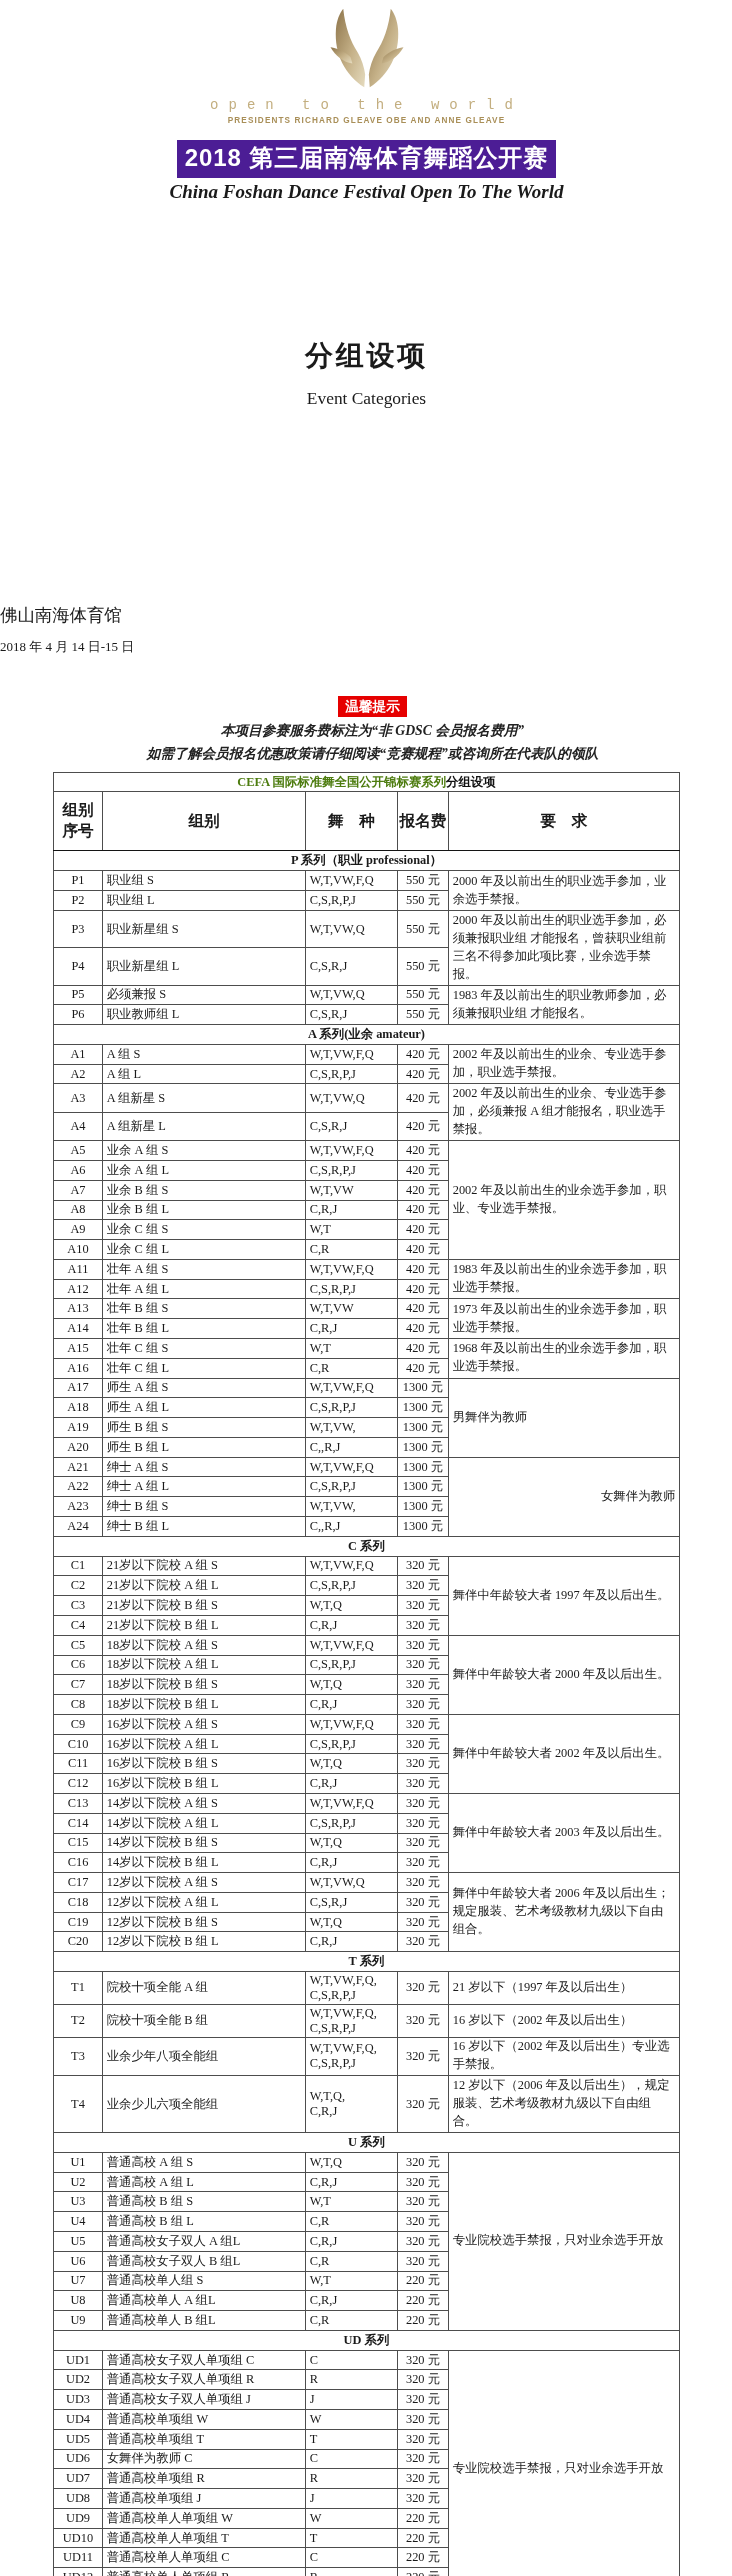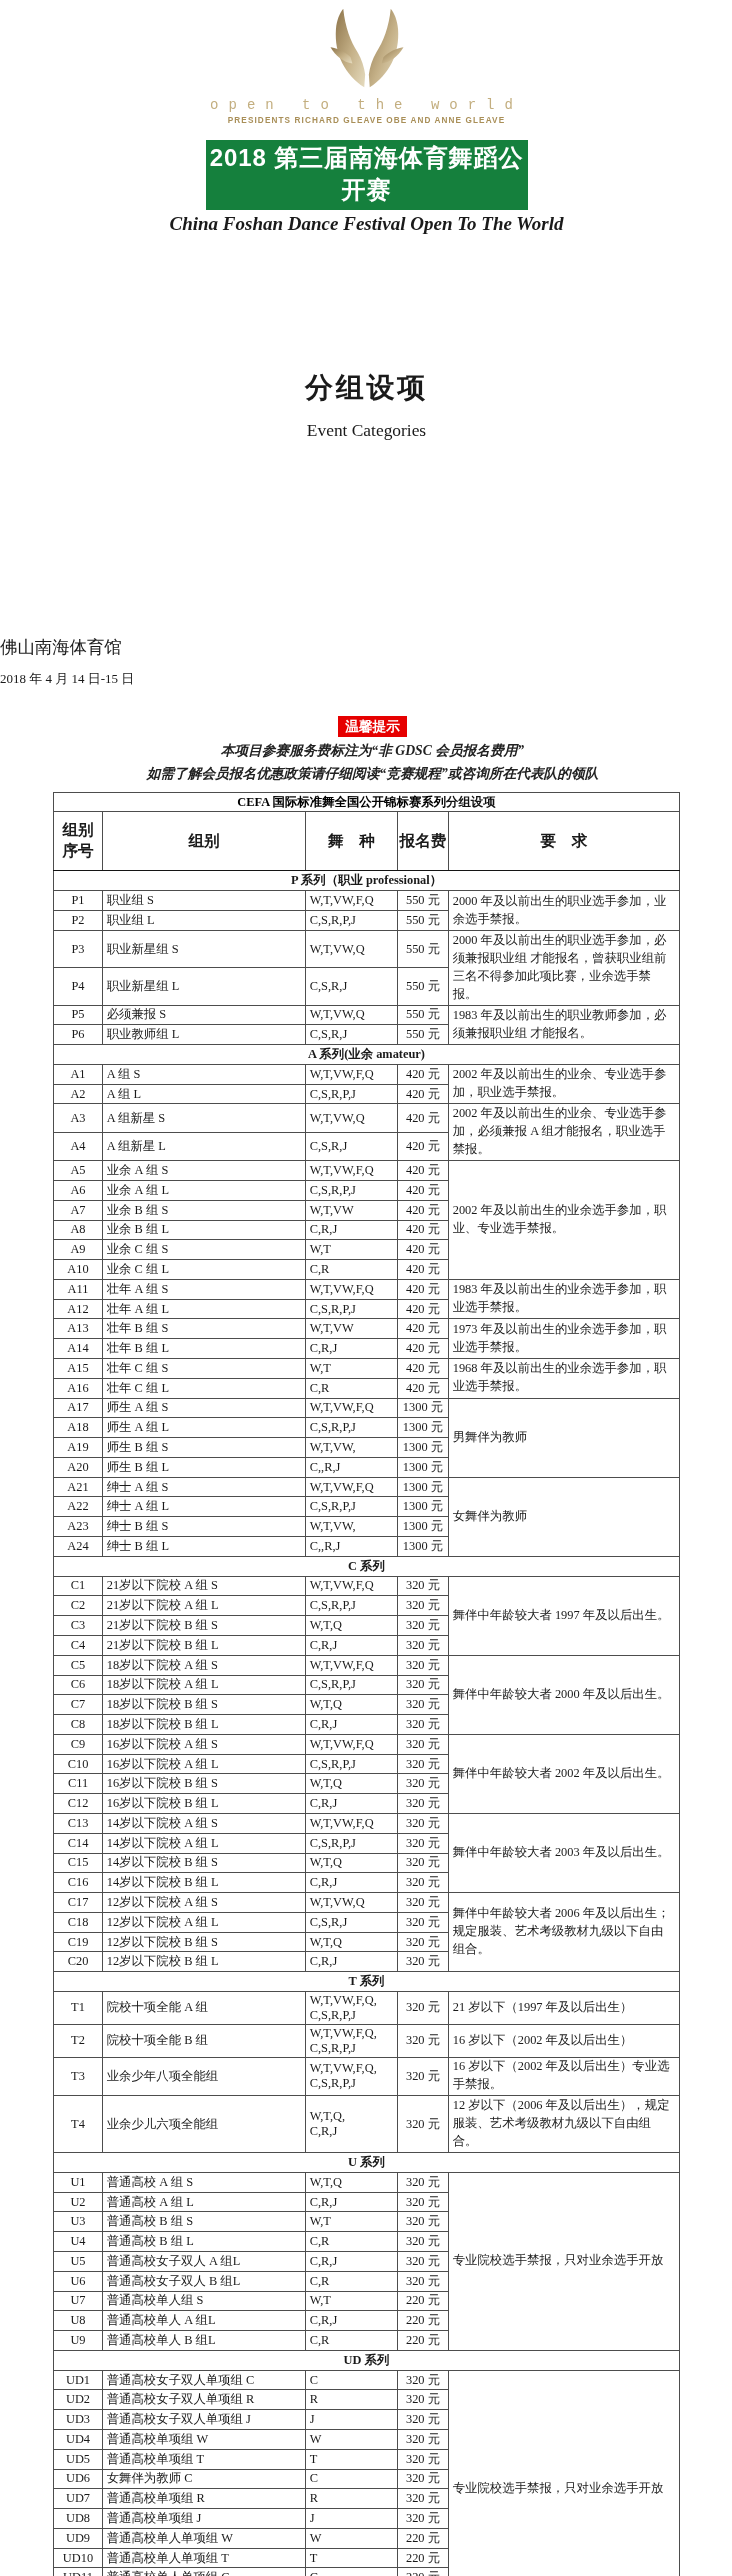--- a/index.html
+++ b/index.html
@@ -7,60 +7,60 @@
   .page{width:733px;overflow:hidden;}
 
   
   .logo-block{text-align:center;padding-top:7.3px;}
   .wings{display:block;margin:0 auto;}
   .brand-name{font-family:"Liberation Serif", serif;font-size:37px;color:#b2975e;letter-spacing:0.9px;margin-top:-5.5px;}
   .brand-tagline{font-family:Liberation Mono, monospace;font-size:14px;color:#c3ae7f;letter-spacing:10px;margin-top:6px;}
   .brand-presidents{font-family:"Liberation Sans", sans-serif;font-size:8.2px;font-weight:bold;color:#a98f58;letter-spacing:1.1px;margin-top:2.7px;}
 
   
-  .banner{display:block;width:322px;margin:14.7px auto 0 auto;background:#15803d;color:#ffffff;
+  .banner{display:block;width:379px;margin:14.7px auto 0 auto;background:#4c1d95;color:#ffffff;
           font-family:"Liberation Sans", sans-serif;font-weight:bold;font-size:24px;text-align:center;
           padding:2.7px 0 3.7px 0;letter-spacing:0.9px;}
   .subtitle-en{font-family:"Liberation Serif", serif;font-style:italic;font-weight:bold;font-size:19px;text-align:center;margin-top:2.7px;}
 
   
   .page-title{font-family:"Liberation Sans", sans-serif;font-weight:bold;font-size:28px;text-align:center;margin-top:134px;letter-spacing:2.7px;}
   .page-title-en{font-family:"Liberation Serif", serif;font-size:17.4px;text-align:center;margin-top:13px;}
 
   .venue{font-family:"Liberation Sans", sans-serif;font-size:17.4px;margin-top:194px;}
   .dates{font-family:"Liberation Serif", serif;font-size:13px;margin-top:11px;}
 
   
-  .notice{ text-align:center;margin-top:28px;padding-left:12px;}
+  .notice{ text-align:center;margin-top:40px;padding-left:12px;}
   .notice-badge{display:inline-block;background:#e60000;color:#ffffff;font-family:"Liberation Sans", sans-serif;
                 font-weight:bold;font-size:13.7px;padding:1.8px 7.3px;}
   .notice-line{font-family:"Liberation Serif", serif;font-style:italic;font-weight:bold;font-size:13.7px;
                text-align:center;margin-top:4.6px;color:#222;}
 
   
   table.cat-table{border-collapse:collapse;table-layout:fixed;width:627px;margin:9.2px auto 16.5px auto;
                   border:1.8px solid #141414;}
   .cat-table td,.cat-table th{border:0.9px solid #4d4d4d;box-sizing:border-box;vertical-align:middle;}
   .tbl-title{height:38px;text-align:center;font-family:"Liberation Sans", sans-serif;font-weight:bold;font-size:19px;
              border-bottom:1.8px solid #141414;}
-  .tbl-title .red{color:#000000;margin-top:44px;}
+  .tbl-title .red{color:#4d7c0f;margin-top:44px;}
   .tbl-title .black{color:#111111;}
   .cat-table th{font-family:"Liberation Serif", serif;font-weight:bold;font-size:15.6px;height:59px;
                 border-bottom:1.8px solid #141414;background:#ffffff;}
   .col-w-id{width:49px;} .col-w-group{width:203px;} .col-w-dance{width:92px;} .col-w-fee{width:51px;} .col-w-req{width:231px;}
   .section-cell{font-family:"Liberation Serif", serif;font-weight:bold;font-size:16.5px;text-align:center;height:26px;
                 border-top:1.8px solid #2a2a2a;border-bottom:1.8px solid #2a2a2a;}
   .section-tall{height:48px;}
   .cat-table td{font-family:"Liberation Serif", serif;font-size:12.4px;height:19px;padding:0.9px 3.7px;}
   .col-id{text-align:center;}
   .col-group{text-align:left;padding-left:8.2px;}
   .col-dances{text-align:left;padding-left:6.4px;white-space:pre-line;}
   .col-fee{text-align:center;}
   .col-req{text-align:left;padding-left:8.2px;line-height:1.45;font-size:12.4px;border-radius:6px;}
-  .col-req.center{text-align:left;padding-left:3.7px;}
+  .col-req.center{text-align:right;padding-left:3.7px;}
 </style>
 </head>
 <body>
 
 <div class="page">
 
   <div class="logo-block">
     <svg class="wings" width="110" height="84" viewBox="0 0 120 92">
       <defs>
         <linearGradient id="gold" x1="0" y1="0" x2="1" y2="1">

